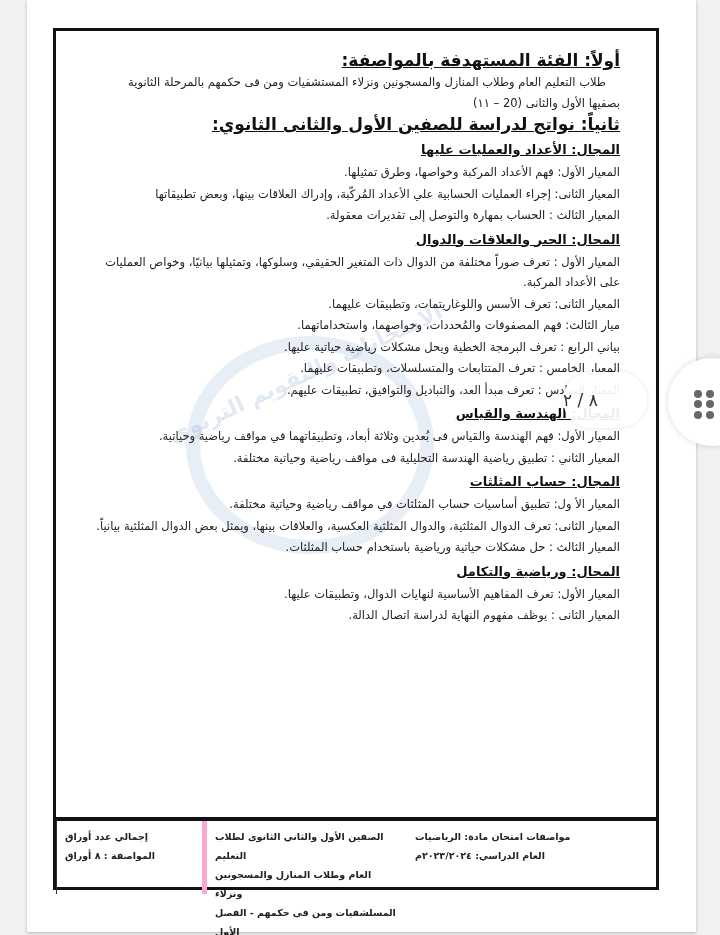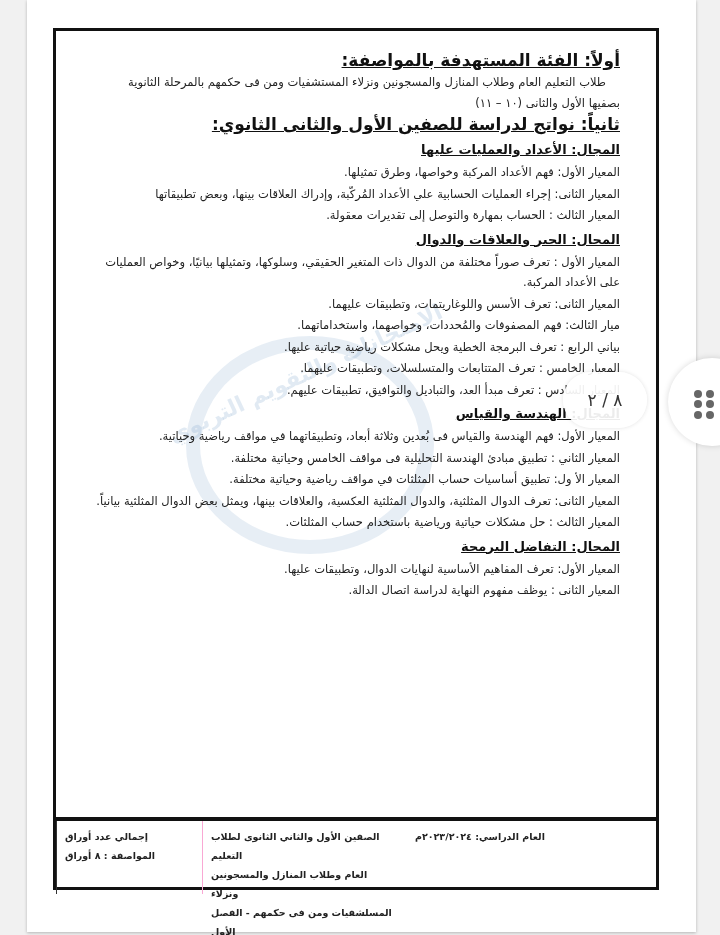--- a/index.html
+++ b/index.html
@@ -43,27 +43,27 @@
     position:absolute; left:0; right:0; top:786px; height:73px;
     border-top:4px solid #111;
     display:flex; direction:rtl;
   }
   .footer .cell {
     direction:rtl; text-align:left;
     font-size:9.5px; line-height:19px; color:#222; font-weight:bold;
     padding:6px 10px 0 8px; box-sizing:border-box;
   }
   .footer .c1 { width:146px; border-left:1px solid #333; }
-  .footer .c2 { width:205px; border-left:1px solid #f9a8d4; }
+  .footer .c2 { width:205px; border-left:5px solid #f9a8d4; }
   .footer .c3 { flex:1; }
   .page-indicator {
     position:absolute; left:563px; top:372px; width:84px; height:56px;
     border-radius:28px; background:rgba(255,255,255,0.92);
     box-shadow:0 0 4px rgba(0,0,0,0.12);
-    display:flex; align-items:center; justify-content:center;
+    display:flex; align-items:center; justify-content:flex-end;
     font-size:17px; color:#333; direction:rtl;
   }
   .menu-fab {
     position:absolute; left:668px; top:358px; width:88px; height:88px;
     border-radius:50%; background:#fff;
     box-shadow:0 0 6px rgba(0,0,0,0.15);
   }
   .dots { position:absolute; left:26px; top:32px; width:22px; height:30px; display:grid; grid-template-columns:10px 10px; grid-gap:1px 2px; }
   .dots span { width:8px; height:8px; border-radius:50%; background:#666; display:block; }
 </style>
@@ -72,51 +72,53 @@
 
 <div class="page">
   <div class="frame">
 
     <div class="watermark"></div>
     <div class="watermark-text">الامتحانات والتقويم التربوي</div>
 
     <div class="content">
       <p class="h-main">أولاً: الفئة المستهدفة بالمواصفة:</p>
       <p class="indent">طلاب التعليم العام وطلاب المنازل والمسجونين ونزلاء المستشفيات ومن فى حكمهم بالمرحلة الثانوية</p>
-      <p>بصفيها الأول والثانى (١٠ – ١١)</p>
+      <p>بصفيها الأول والثانى (20 – ١١)</p>
       <p class="h-main">ثانياً: نواتج لدراسة للصفين الأول والثانى الثانوي:</p>
 
       <p class="h-domain">المجال: الأعداد والعمليات عليها</p>
       <p class="std">المعيار الأول: فهم الأعداد المركبة وخواصها، وطرق تمثيلها.</p>
       <p class="std">المعيار الثانى: إجراء العمليات الحسابية علي الأعداد المُركّبة، وإدراك العلاقات بينها، وبعض تطبيقاتها</p>
       <p class="std">المعيار الثالث : الحساب بمهارة والتوصل إلى تقديرات معقولة.</p>
 
       <p class="h-domain">المجال: الجبر والعلاقات والدوال</p>
       <p class="std">المعيار الأول : تعرف صوراً  مختلفة من الدوال ذات المتغير الحقيقي، وسلوكها، وتمثيلها بيانيًا، وخواص العمليات على الأعداد المركبة.</p>
       <p class="std">المعيار الثانى: تعرف الأسس واللوغاريتمات، وتطبيقات عليهما.</p>
       <p class="std">ميار الثالث: فهم المصفوفات والمُحددات، وخواصهما، واستخداماتهما.</p>
       <p class="std">بياني الرابع : تعرف البرمجة الخطية ويحل مشكلات رياضية حياتية عليها.</p>
       <p class="std">المعيار الخامس : تعرف المتتابعات والمتسلسلات، وتطبيقات عليهما.</p>
       <p class="std">المعيار السادس : تعرف مبدأ العد، والتباديل والتوافيق، تطبيقات عليهم.</p>
 
       <p class="h-domain">المجال: الهندسة والقياس</p>
       <p class="std">المعيار الأول: فهم الهندسة والقياس فى بُعدين وثلاثة أبعاد، وتطبيقاتهما في مواقف رياضية وحياتية.</p>
-      <p class="std">المعيار الثاني : تطبيق مبادئ الهندسة التحليلية فى مواقف الخامس وحياتية مختلفة.</p>
+      <p class="std">المعيار الثاني : تطبيق رياضية الهندسة التحليلية فى مواقف رياضية وحياتية مختلفة.</p>
 
+      <p class="h-domain">المجال: حساب المثلثات</p>
       <p class="std">المعيار الأ ول: تطبيق أساسيات حساب المثلثات في مواقف رياضية وحياتية مختلفة.</p>
       <p class="std">المعيار الثانى: تعرف الدوال المثلثية، والدوال المثلثية العكسية، والعلاقات بينها، ويمثل بعض الدوال المثلثية بيانياً.</p>
       <p class="std">المعيار الثالث : حل مشكلات حياتية ورياضية باستخدام حساب المثلثات.</p>
 
-      <p class="h-domain">المجال: التفاضل البرمجة</p>
+      <p class="h-domain">المجال: ورياضية والتكامل</p>
       <p class="std">المعيار الأول:  تعرف المفاهيم الأساسية لنهايات الدوال، وتطبيقات عليها.</p>
       <p class="std">المعيار الثانى : يوظف مفهوم النهاية  لدراسة اتصال الدالة.</p>
     </div>
 
     <div class="footer">
       <div class="cell c3">
+        <div>مواصفات امتحان مادة: الرياضيات</div>
         <div>العام الدراسي: ٢٠٢٣/٢٠٢٤م</div>
       </div>
       <div class="cell c2">
         <div>الصفين الأول والثاني الثانوى لطلاب التعليم</div>
         <div>العام وطلاب المنازل والمسجونين ونزلاء</div>
         <div>المسلشفيات ومن فى حكمهم - الفصل الأول</div>
 
       </div>
       <div class="cell c1">
         <div>إجمالي عدد أوراق المواصفة : ٨ أوراق</div>

